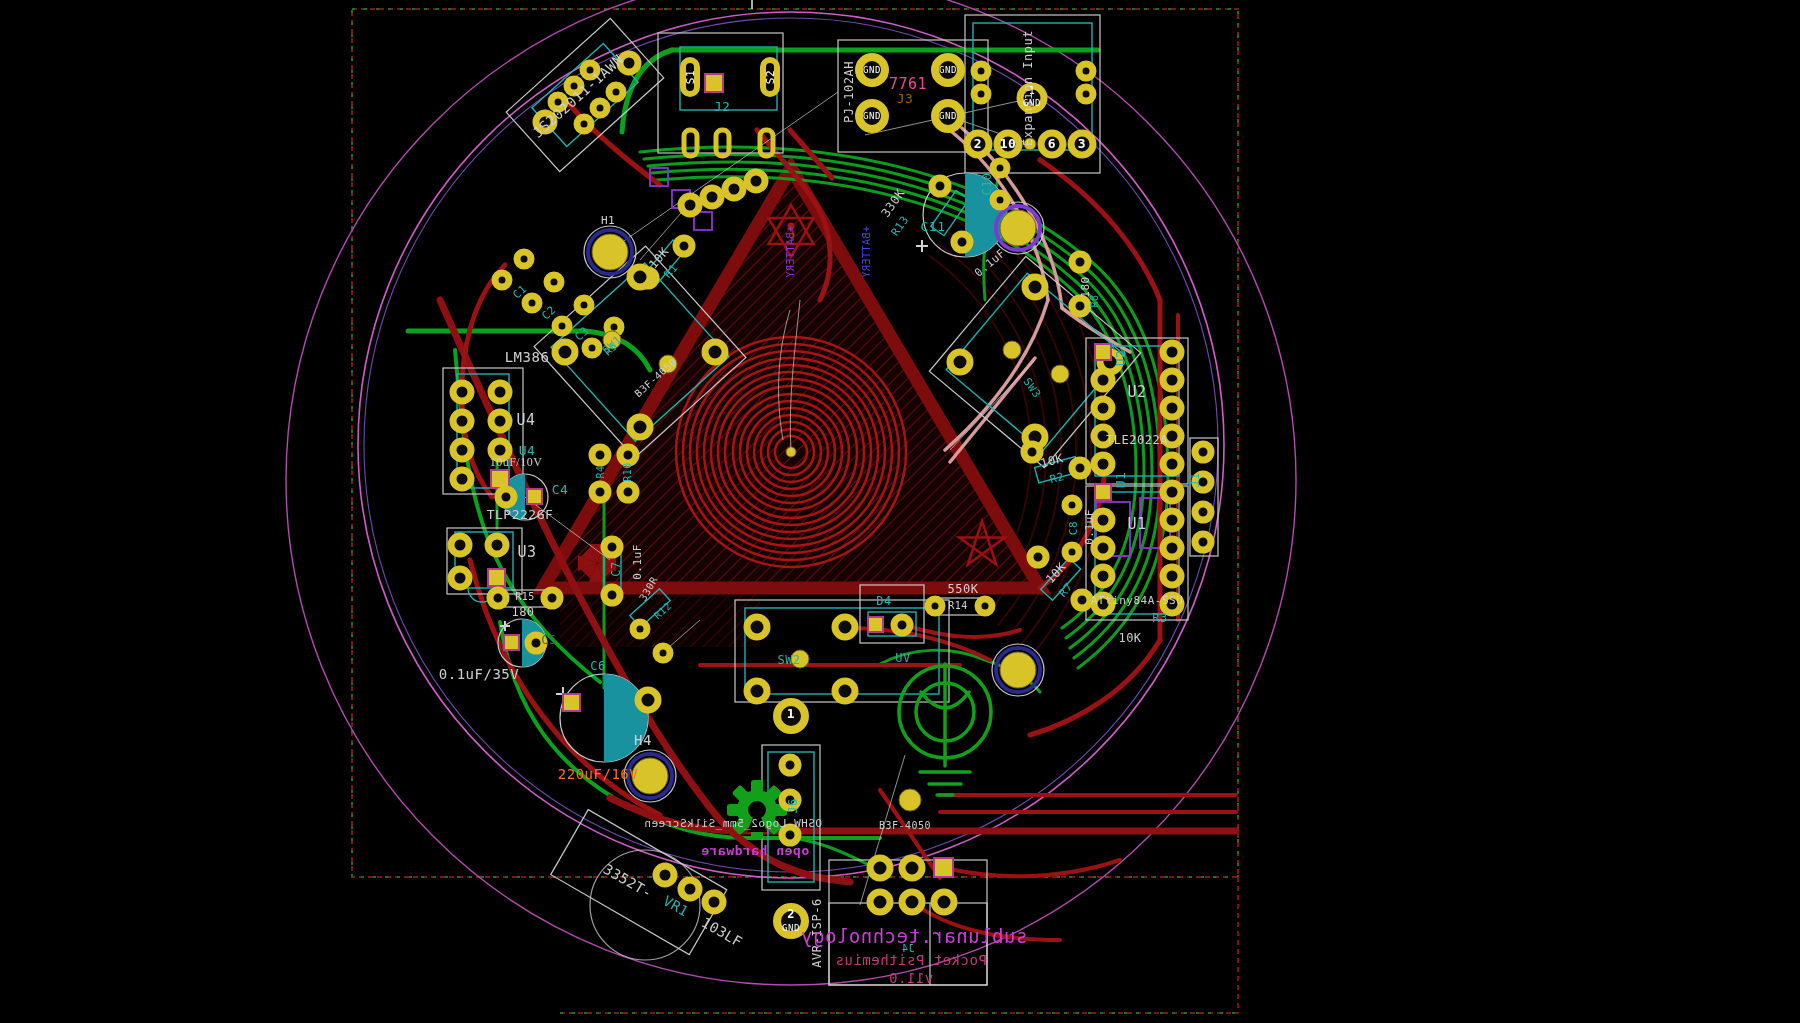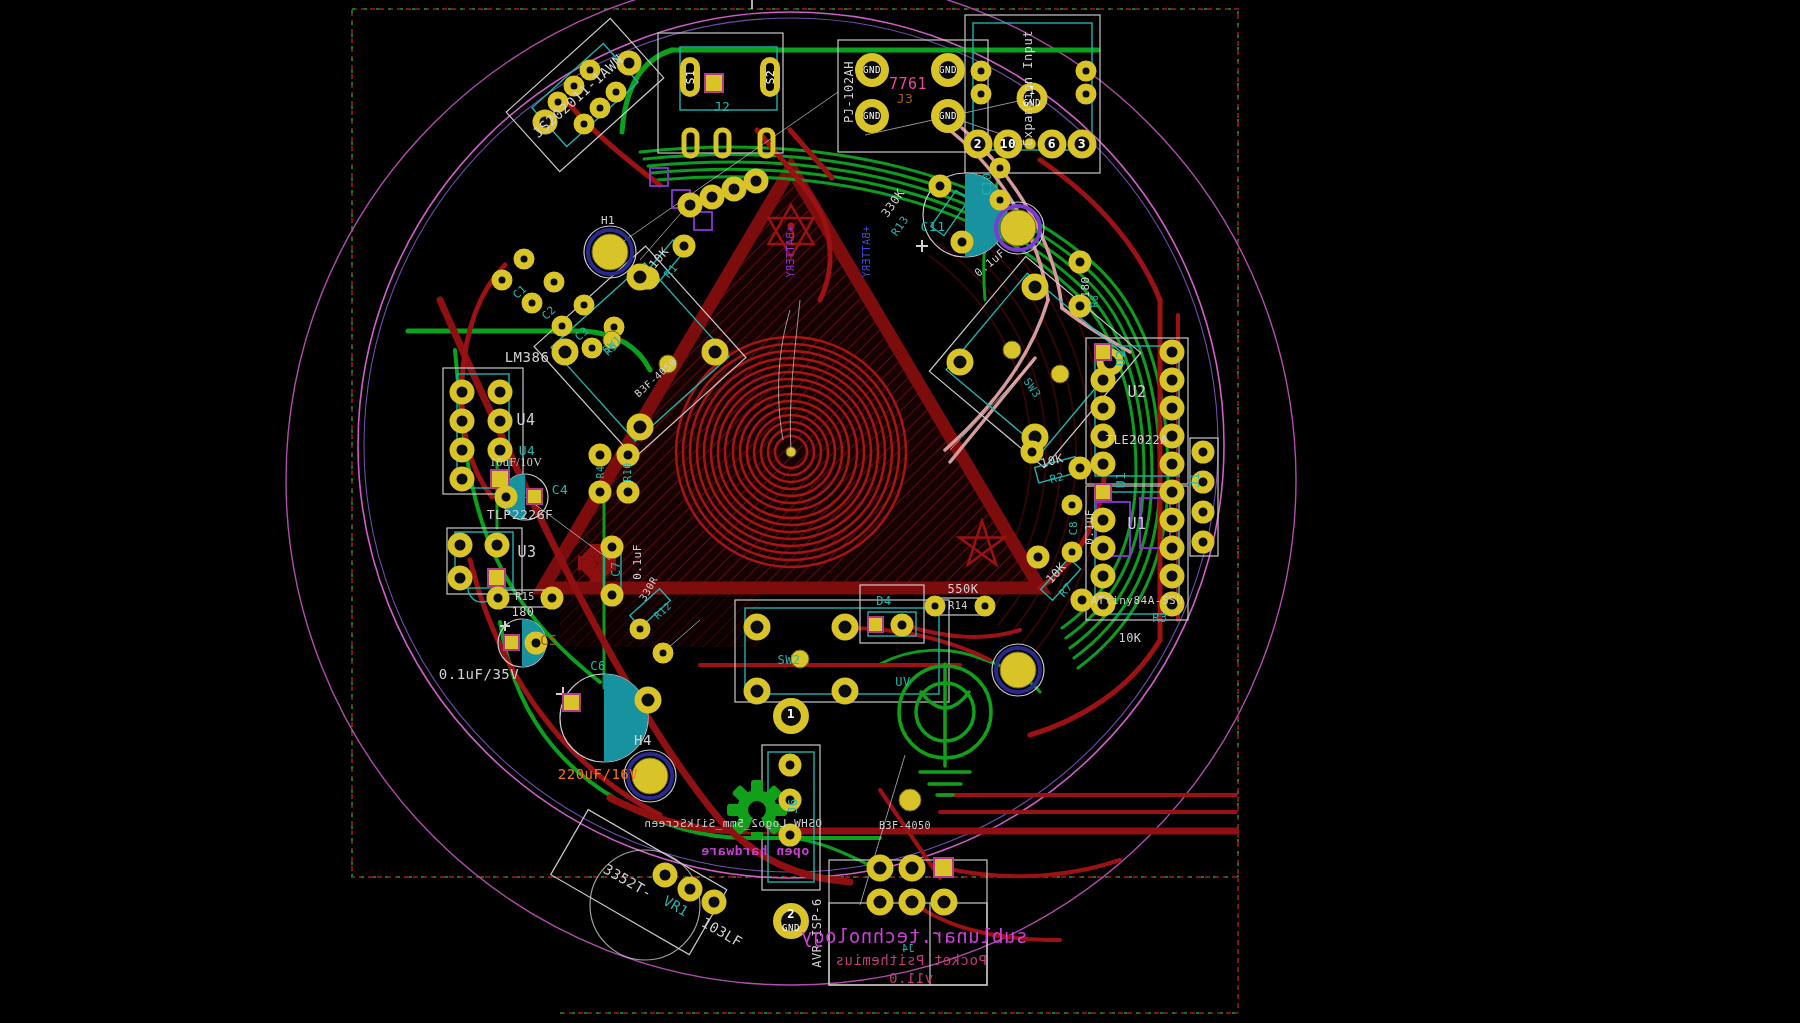--- a/index.html
+++ b/index.html
@@ -510,21 +510,21 @@
       <span class="lbl" style="left: 611px; top: 349px; font-size: 11px; color: rgb(34, 183, 176); transform: translate(-50%, -50%) rotate(-42deg);">R5</span>
       <span class="lbl" style="left: 527px; top: 357px; font-size: 14px; color: rgb(208, 208, 208); transform: translate(-50%, -50%);">LM386</span>
       <span class="lbl" style="left: 526px; top: 420px; font-size: 15px; color: rgb(208, 208, 208); transform: translate(-50%, -50%);">U4</span>
       <span class="lbl" style="left: 527px; top: 450px; font-size: 13px; color: rgb(34, 183, 176); transform: translate(-50%, -50%);">U4</span>
       <span class="lbl" style="left: 516px; top: 462px; font-size: 12px; color: rgb(208, 208, 208); transform: translate(-50%, -50%); font-family: Liberation Serif, serif;">10uF/10V</span>
       <span class="lbl" style="left: 560px; top: 464px; font-size: 13px; color: rgb(34, 183, 176); transform: translate(-50%, -50%); margin-top: 25px;">C4</span>
       <span class="lbl" style="left: 520px; top: 514px; font-size: 13px; color: rgb(208, 208, 208); transform: translate(-50%, -50%);">TLP222GF</span>
       <span class="lbl" style="left: 527px; top: 552px; font-size: 15px; color: rgb(208, 208, 208); transform: translate(-50%, -50%);">U3</span>
       <span class="lbl" style="left: 525px; top: 597px; font-size: 10px; color: rgb(208, 208, 208); transform: translate(-50%, -50%);">R15</span>
       <span class="lbl" style="left: 523px; top: 612px; font-size: 12px; color: rgb(208, 208, 208); transform: translate(-50%, -50%);">180</span>
-      <span class="lbl" style="left: 549px; top: 640px; font-size: 14px; color: #a16207; transform: translate(-50%, -50%);">C5</span>
+      <span class="lbl" style="left: 549px; top: 640px; font-size: 12px; color: #15803d; transform: translate(-50%, -50%);">C5</span>
       <span class="lbl" style="left: 479px; top: 674px; font-size: 14px; color: rgb(208, 208, 208); transform: translate(-50%, -50%);">0.1uF/35V</span>
       <span class="lbl" style="left: 598px; top: 666px; font-size: 12px; color: rgb(34, 183, 176); transform: translate(-50%, -50%);">C6</span>
       <span class="lbl" style="left: 616px; top: 569px; font-size: 12px; color: rgb(34, 183, 176); transform: translate(-50%, -50%) rotate(-90deg);">C7</span>
       <span class="lbl" style="left: 637px; top: 562px; font-size: 11px; color: rgb(208, 208, 208); transform: translate(-50%, -50%) rotate(-90deg);">0.1uF</span>
       <span class="lbl" style="left: 649px; top: 589px; font-size: 10px; color: rgb(208, 208, 208); transform: translate(-50%, -50%) rotate(-60deg);">330R</span>
       <span class="lbl" style="left: 663px; top: 611px; font-size: 10px; color: rgb(34, 183, 176); transform: translate(-50%, -50%) rotate(-42deg);">R12</span>
       <span class="lbl" style="left: 598px; top: 774px; font-size: 14px; color: #f97316; transform: translate(-50%, -50%);">220uF/16V</span>
       <span class="lbl" style="left: 612px; top: 345px; font-size: 11px; color: rgb(34, 183, 176); transform: translate(-50%, -50%) rotate(-42deg);">SW1</span>
       <span class="lbl" style="left: 656px; top: 378px; font-size: 10px; color: rgb(208, 208, 208); transform: translate(-50%, -50%) rotate(-42deg);">B3F-4050</span>
       <span class="lbl" style="left: 601px; top: 472px; font-size: 10px; color: rgb(34, 183, 176); transform: translate(-50%, -50%) rotate(-90deg);">R4</span>
@@ -548,21 +548,21 @@
       <span class="lbl" style="left: 1137px; top: 440px; font-size: 12px; color: rgb(208, 208, 208); transform: translate(-50%, -50%);">TLE2022A</span>
       <span class="lbl" style="left: 1120px; top: 480px; font-size: 13px; color: rgb(34, 183, 176); transform: translate(-50%, -50%) rotate(-90deg);">U1</span>
       <span class="lbl" style="left: 1137px; top: 524px; font-size: 15px; color: rgb(208, 208, 208); transform: translate(-50%, -50%);">U1</span>
       <span class="lbl" style="left: 1137px; top: 600px; font-size: 11px; color: rgb(208, 208, 208); transform: translate(-50%, -50%);">ATtiny84A-SSU</span>
       <span class="lbl" style="left: 1160px; top: 618px; font-size: 12px; color: rgb(34, 183, 176); transform: translate(-50%, -50%);">R3</span>
       <span class="lbl" style="left: 1130px; top: 638px; font-size: 12px; color: rgb(208, 208, 208); transform: translate(-50%, -50%);">10K</span>
       <span class="lbl" style="left: 1195px; top: 480px; font-size: 12px; color: rgb(34, 183, 176); transform: translate(-50%, -50%) rotate(-90deg);">J1</span>
       <span class="lbl" style="left: 963px; top: 589px; font-size: 12px; color: rgb(208, 208, 208); transform: translate(-50%, -50%);">550K</span>
       <span class="lbl" style="left: 958px; top: 606px; font-size: 10px; color: rgb(208, 208, 208); transform: translate(-50%, -50%);">R14</span>
       <span class="lbl" style="left: 884px; top: 601px; font-size: 12px; color: rgb(34, 183, 176); transform: translate(-50%, -50%);">D4</span>
-      <span class="lbl" style="left: 903px; top: 658px; font-size: 12px; color: rgb(34, 183, 176); transform: translate(-50%, -50%); margin-top: 24px;">UV</span>
+      <span class="lbl" style="left: 903px; top: 658px; font-size: 12px; color: rgb(34, 183, 176); transform: translate(-50%, -50%);">UV</span>
       <span class="lbl" style="left: 789px; top: 660px; font-size: 12px; color: rgb(34, 183, 176); transform: translate(-50%, -50%);">SW2</span>
       <span class="lbl" style="left: 905px; top: 826px; font-size: 10px; color: rgb(208, 208, 208); transform: translate(-50%, -50%);">B3F-4050</span>
       <span class="lbl" style="left: 793px; top: 806px; font-size: 12px; color: rgb(34, 183, 176); transform: translate(-50%, -50%) rotate(-90deg);">J6</span>
       <span class="lbl" style="left: 791px; top: 713px; font-size: 13px; color: rgb(255, 255, 255); transform: translate(-50%, -50%); font-weight: bold;">1</span>
       <span class="lbl" style="left: 791px; top: 914px; font-size: 12px; color: rgb(255, 255, 255); transform: translate(-50%, -50%); font-weight: bold;">2</span>
       <span class="lbl" style="left: 791px; top: 928px; font-size: 9px; color: rgb(255, 255, 255); transform: translate(-50%, -50%);">GND</span>
       <span class="lbl" style="left: 817px; top: 933px; font-size: 12px; color: rgb(208, 208, 208); transform: translate(-50%, -50%) rotate(-90deg);">AVR-ISP-6</span>
       <span class="lbl" style="left: 914px; top: 936px; font-size: 19px; color: rgb(204, 63, 214); transform: translate(-50%, -50%) scaleX(-1);">sublunar.technology</span>
       <span class="lbl" style="left: 911px; top: 960px; font-size: 14px; color: rgb(193, 58, 122); transform: translate(-50%, -50%) scaleX(-1);">Pocket Psithemius</span>
       <span class="lbl" style="left: 911px; top: 978px; font-size: 14px; color: rgb(193, 58, 122); transform: translate(-50%, -50%) scaleX(-1);">v11.0</span>

